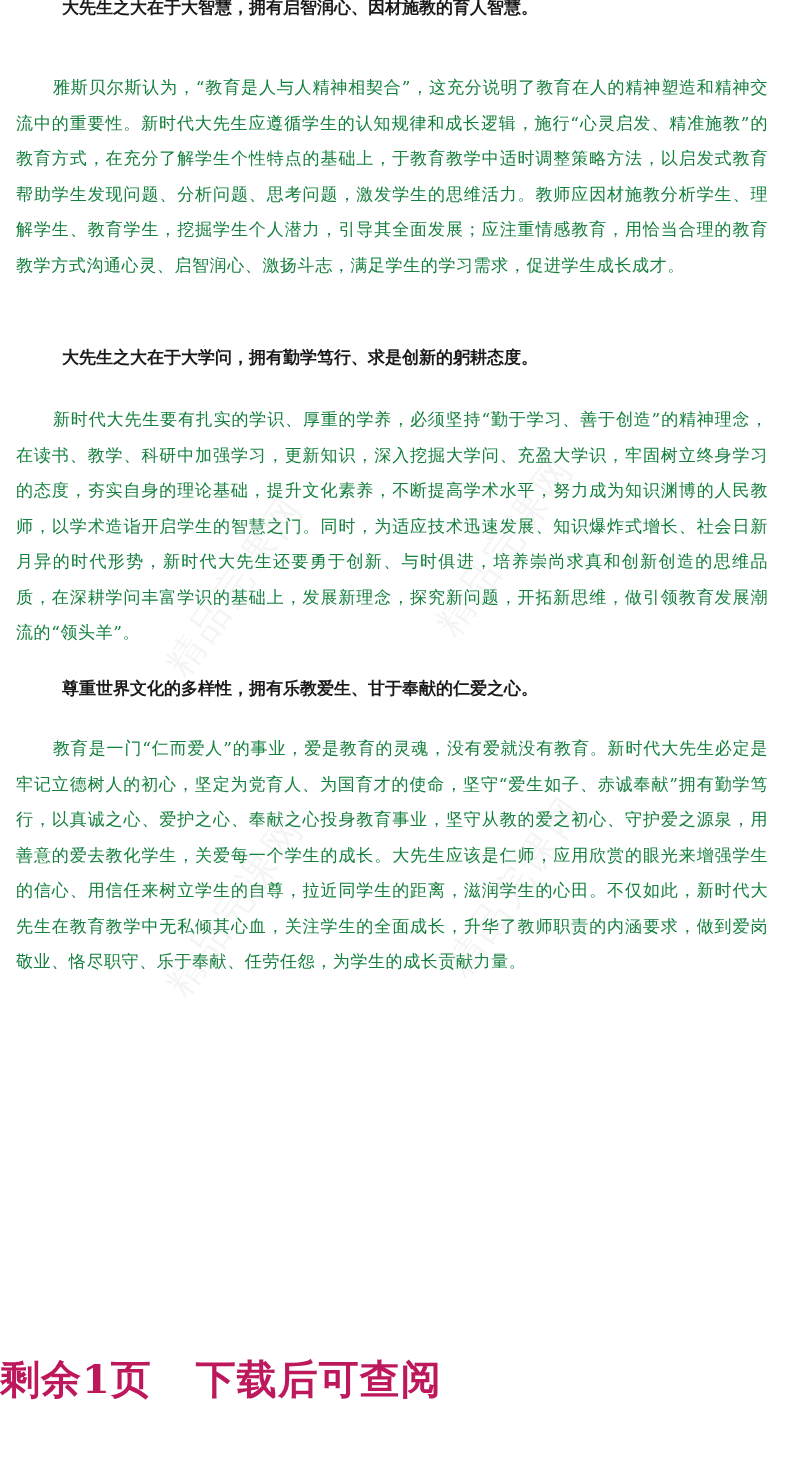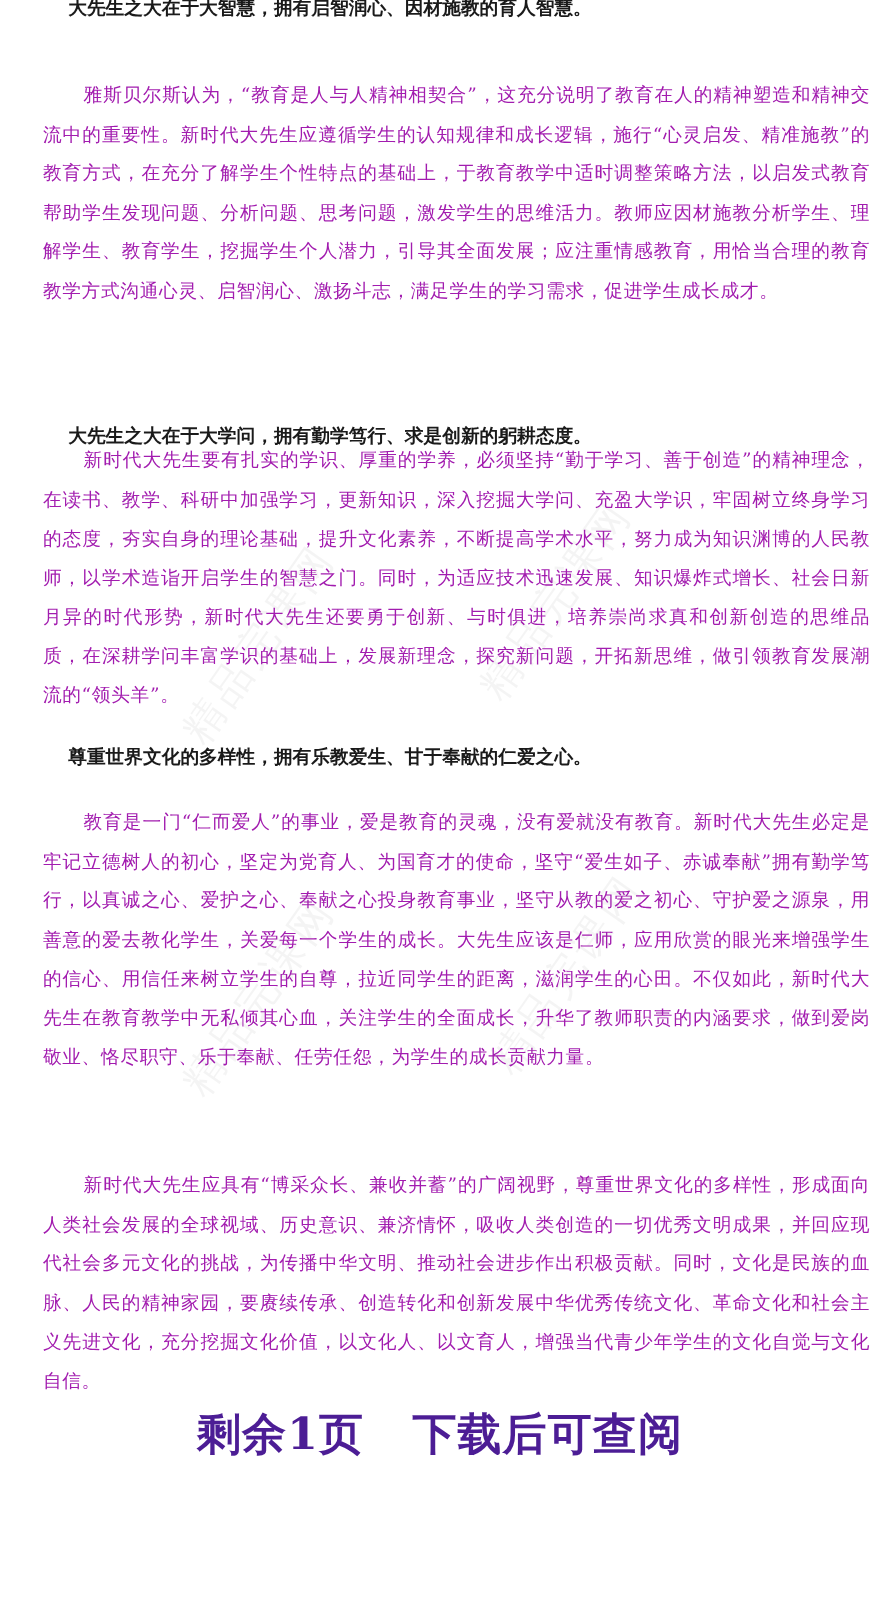--- a/index.html
+++ b/index.html
@@ -27,49 +27,48 @@
       left: 62px;
       font-family: "DejaVu Sans", "Liberation Sans", sans-serif;
       font-weight: bold;
       font-size: 17px;
       color: #1a1a1a;
       letter-spacing: 0px;
       white-space: nowrap;
     }
     .para {
       position: absolute;
-      left: 39px;
+      left: 16px;
       width: 752px;
       font-size: 17px;
       line-height: 35.5px;
-      color: #a21caf;
+      color: #15803d;
       text-align: justify;
       text-indent: 37px;
       letter-spacing: 0.6px;
     }
     .watermark {
       position: absolute;
       font-family: "DejaVu Sans", "Liberation Sans", sans-serif;
       font-size: 38px;
       color: rgba(0,0,0,0.045);
       transform: rotate(-55deg);
       white-space: nowrap;
       pointer-events: none;
       letter-spacing: 4px;
     }
     .more-banner {
       position: absolute;
       left: 0;
       width: 800px;
-      top: 1276px;
-      text-align: center;
+      top: 1352px;
       font-family: "DejaVu Serif", "Liberation Serif", serif;
       font-weight: bold;
       font-size: 40px;
-      color: #4c1d95;
+      color: #be185d;
       letter-spacing: 1px;
     }
     .more-banner span {
       display: inline-block;
     }
     .more-banner .gap {
       width: 44px;
     }
   </style>
 </head>
@@ -78,24 +77,23 @@
 <div class="page">
 
   <div class="watermark" style="left:130px; top:560px;">精品完课网</div>
   <div class="watermark" style="left:400px; top:520px;">精品完课网</div>
   <div class="watermark" style="left:130px; top:880px;">精品完课网</div>
   <div class="watermark" style="left:410px; top:860px;">精品完课网</div>
 
   <div class="heading" style="top:-4px;">大先生之大在于大智慧，拥有启智润心、因材施教的育人智慧。</div>
   <div class="para" style="top:70px;">雅斯贝尔斯认为，“教育是人与人精神相契合”，这充分说明了教育在人的精神塑造和精神交流中的重要性。新时代大先生应遵循学生的认知规律和成长逻辑，施行“心灵启发、精准施教”的教育方式，在充分了解学生个性特点的基础上，于教育教学中适时调整策略方法，以启发式教育帮助学生发现问题、分析问题、思考问题，激发学生的思维活力。教师应因材施教分析学生、理解学生、教育学生，挖掘学生个人潜力，引导其全面发展；应注重情感教育，用恰当合理的教育教学方式沟通心灵、启智润心、激扬斗志，满足学生的学习需求，促进学生成长成才。</div>
 
-  <div class="heading" style="top:346px;margin-top:39px;">大先生之大在于大学问，拥有勤学笃行、求是创新的躬耕态度。</div>
+  <div class="heading" style="top:346px;">大先生之大在于大学问，拥有勤学笃行、求是创新的躬耕态度。</div>
   <div class="para" style="top:402px;">新时代大先生要有扎实的学识、厚重的学养，必须坚持“勤于学习、善于创造”的精神理念，在读书、教学、科研中加强学习，更新知识，深入挖掘大学问、充盈大学识，牢固树立终身学习的态度，夯实自身的理论基础，提升文化素养，不断提高学术水平，努力成为知识渊博的人民教师，以学术造诣开启学生的智慧之门。同时，为适应技术迅速发展、知识爆炸式增长、社会日新月异的时代形势，新时代大先生还要勇于创新、与时俱进，培养崇尚求真和创新创造的思维品质，在深耕学问丰富学识的基础上，发展新理念，探究新问题，开拓新思维，做引领教育发展潮流的“领头羊”。</div>
 
   <div class="heading" style="top:677px;">尊重世界文化的多样性，拥有乐教爱生、甘于奉献的仁爱之心。</div>
   <div class="para" style="top:731px;">教育是一门“仁而爱人”的事业，爱是教育的灵魂，没有爱就没有教育。新时代大先生必定是牢记立德树人的初心，坚定为党育人、为国育才的使命，坚守“爱生如子、赤诚奉献”拥有勤学笃行，以真诚之心、爱护之心、奉献之心投身教育事业，坚守从教的爱之初心、守护爱之源泉，用善意的爱去教化学生，关爱每一个学生的成长。大先生应该是仁师，应用欣赏的眼光来增强学生的信心、用信任来树立学生的自尊，拉近同学生的距离，滋润学生的心田。不仅如此，新时代大先生在教育教学中无私倾其心血，关注学生的全面成长，升华了教师职责的内涵要求，做到爱岗敬业、恪尽职守、乐于奉献、任劳任怨，为学生的成长贡献力量。</div>
 
-  <div class="para" style="top:1061px;">新时代大先生应具有“博采众长、兼收并蓄”的广阔视野，尊重世界文化的多样性，形成面向人类社会发展的全球视域、历史意识、兼济情怀，吸收人类创造的一切优秀文明成果，并回应现代社会多元文化的挑战，为传播中华文明、推动社会进步作出积极贡献。同时，文化是民族的血脉、人民的精神家园，要赓续传承、创造转化和创新发展中华优秀传统文化、革命文化和社会主义先进文化，充分挖掘文化价值，以文化人、以文育人，增强当代青少年学生的文化自觉与文化自信。</div>
 
   <div class="more-banner">
     <span>剩余1页</span><span class="gap"></span><span>下载后可查阅</span>
   </div>
 </div>
 
 </body></html>

